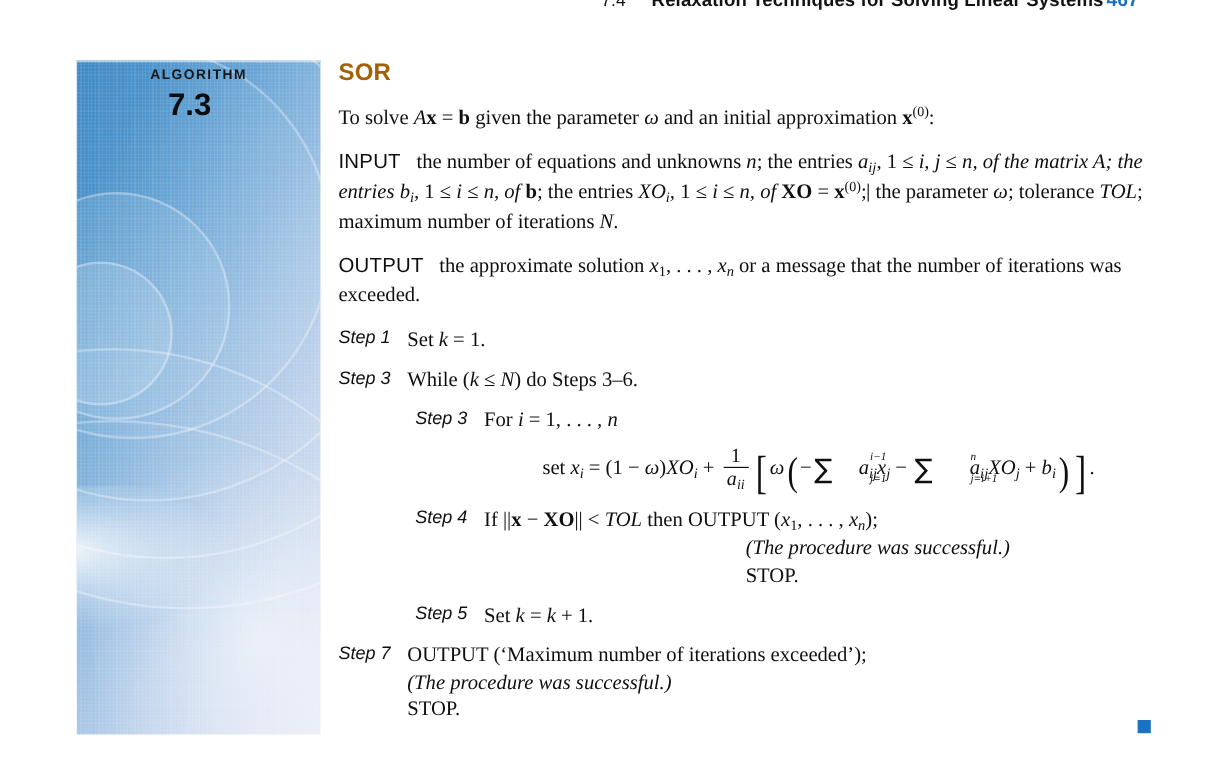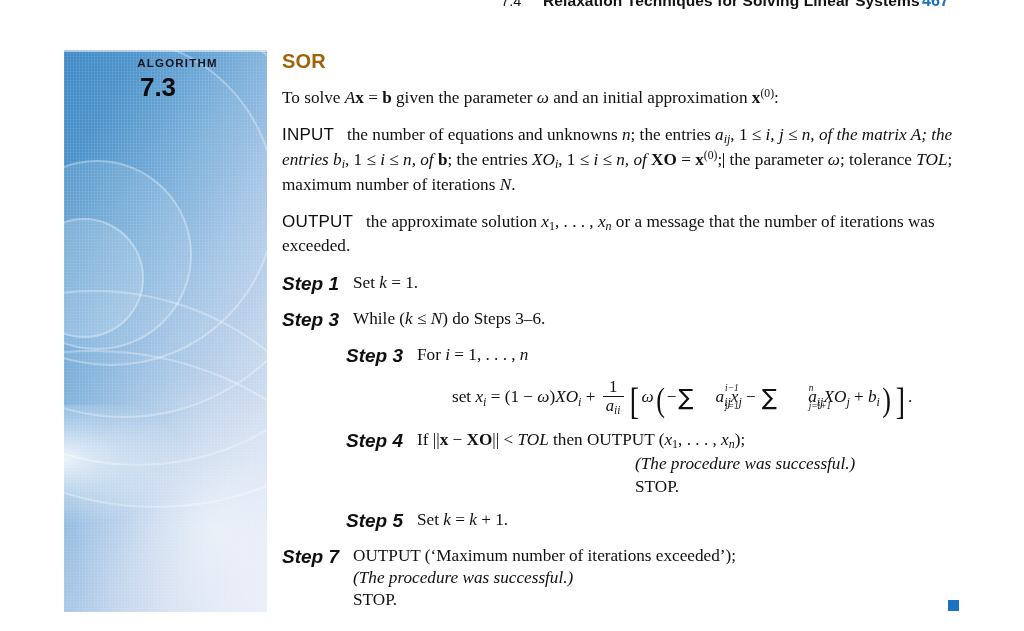--- a/index.html
+++ b/index.html
@@ -114,21 +114,21 @@
   }
   .panel-top-line {
     position: absolute;
     left: 0; top: 0;
     width: 100%; height: 2px;
     background: rgba(255,255,255,0.55);
   }
 
   .algo-label {
     position: absolute;
-    left: 12px;
+    left: 0;
     top: 7px;
     width: 203px;
     text-align: center;
     font-family: "Liberation Sans", sans-serif;
     font-weight: bold;
     font-size: 11.5px;
     letter-spacing: 1.2px;
     color: #17161a;
     z-index: 4;
   }
@@ -195,22 +195,22 @@
 
   
   .step-row {
     display: flex;
     align-items: flex-start;
     margin-bottom: 11px;
   }
   .step-lbl {
     font-family: "Liberation Sans", sans-serif;
     font-style: italic;
-    font-weight: bold;
-    font-size: 19px;
+    font-weight: normal;
+    font-size: 15px;
     white-space: nowrap;
     flex: 0 0 auto;
   }
   .step-body { flex: 1 1 auto; }
   .ind1 { margin-left: 0px; }
   .ind2 { margin-left: 64px; }
   .gap-a { display: inline-block; width: 14px; }
   .sub-line { margin-left: 218px; }
   .sub-line-7 { margin-left: 0px; }
 

